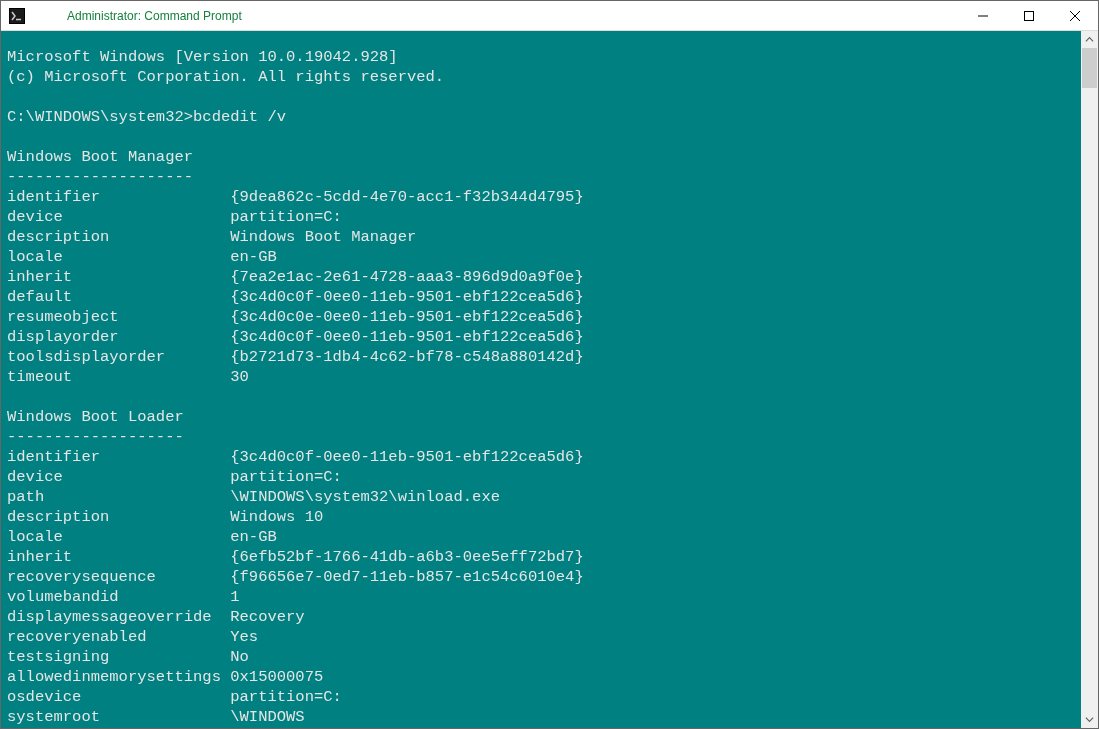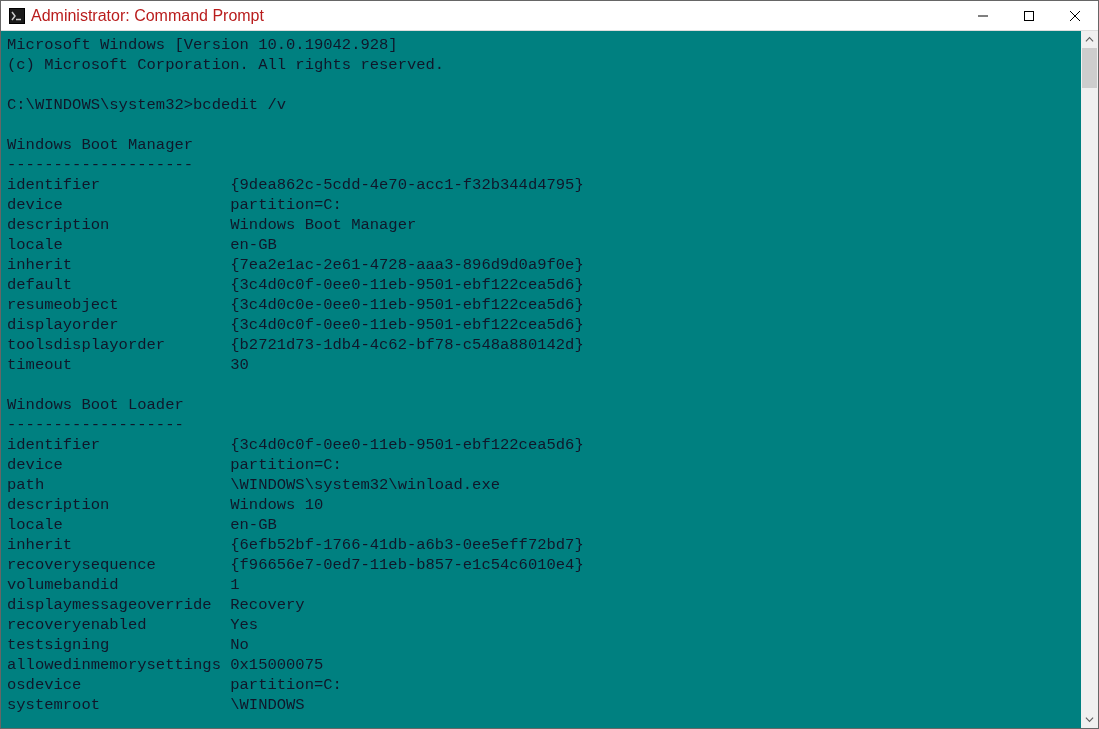--- a/index.html
+++ b/index.html
@@ -22,23 +22,24 @@
       width: 16px;
       height: 16px;
       margin: 0 6px 0 8px;
       display: flex;
       align-items: center;
       justify-content: center;
     }
     .titlebar-icon svg { width: 16px; height: 16px; }
     .titlebar-title {
       font-family: "Segoe UI", Tahoma, sans-serif;
-      font-size: 16px;
-      color: #b91c1c;
+      font-size: 12px;
+      color: #15803d;
       flex: 1;
+      margin-left: 36px;
     }
     .window-controls {
       display: flex;
       height: 100%;
     }
     .window-btn {
       width: 46px;
       height: 100%;
       display: flex;
       align-items: center;
@@ -50,22 +51,22 @@
     }
     .window-btn svg { width: 10px; height: 10px; }
     .terminal-wrap {
       position: relative;
       height: calc(729px - 30px - 2px);
       background: #008080;
     }
     .terminal {
       position: absolute;
       left: 0; top: 0; right: 17px; bottom: 0;
-      padding: 4px 6px;
-      color: #0f172a;
+      padding: 16px 6px;
+      color: #e5e5e5;
       font-size: 15.5px;
       line-height: 20px;
       white-space: pre;
       overflow: hidden;
       font-family: Consolas, "Courier New", monospace;
     }
     .scrollbar {
       position: absolute;
       right: 0; top: 0; bottom: 0;
       width: 17px;

